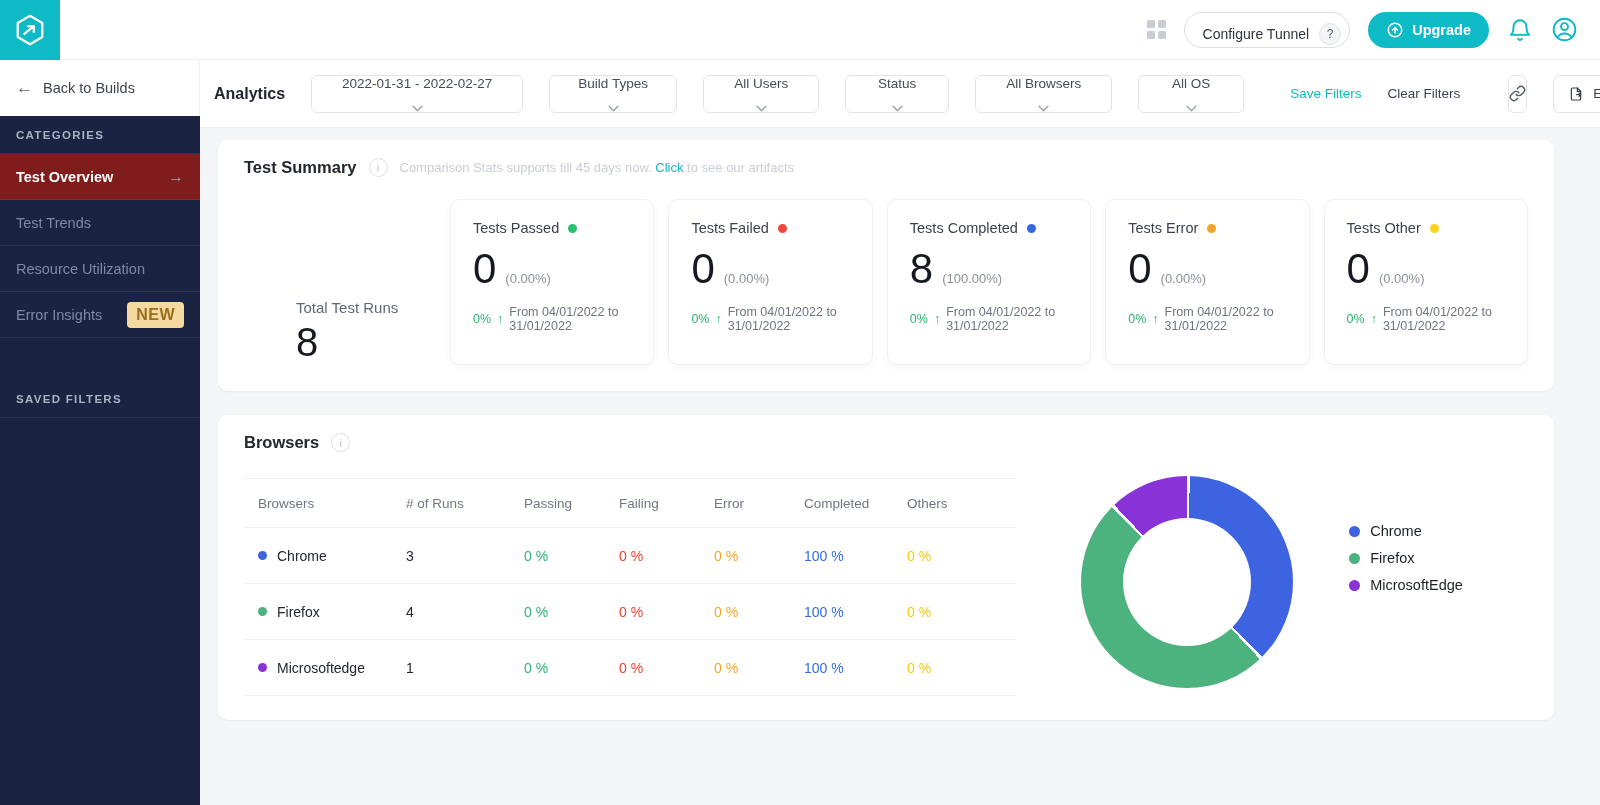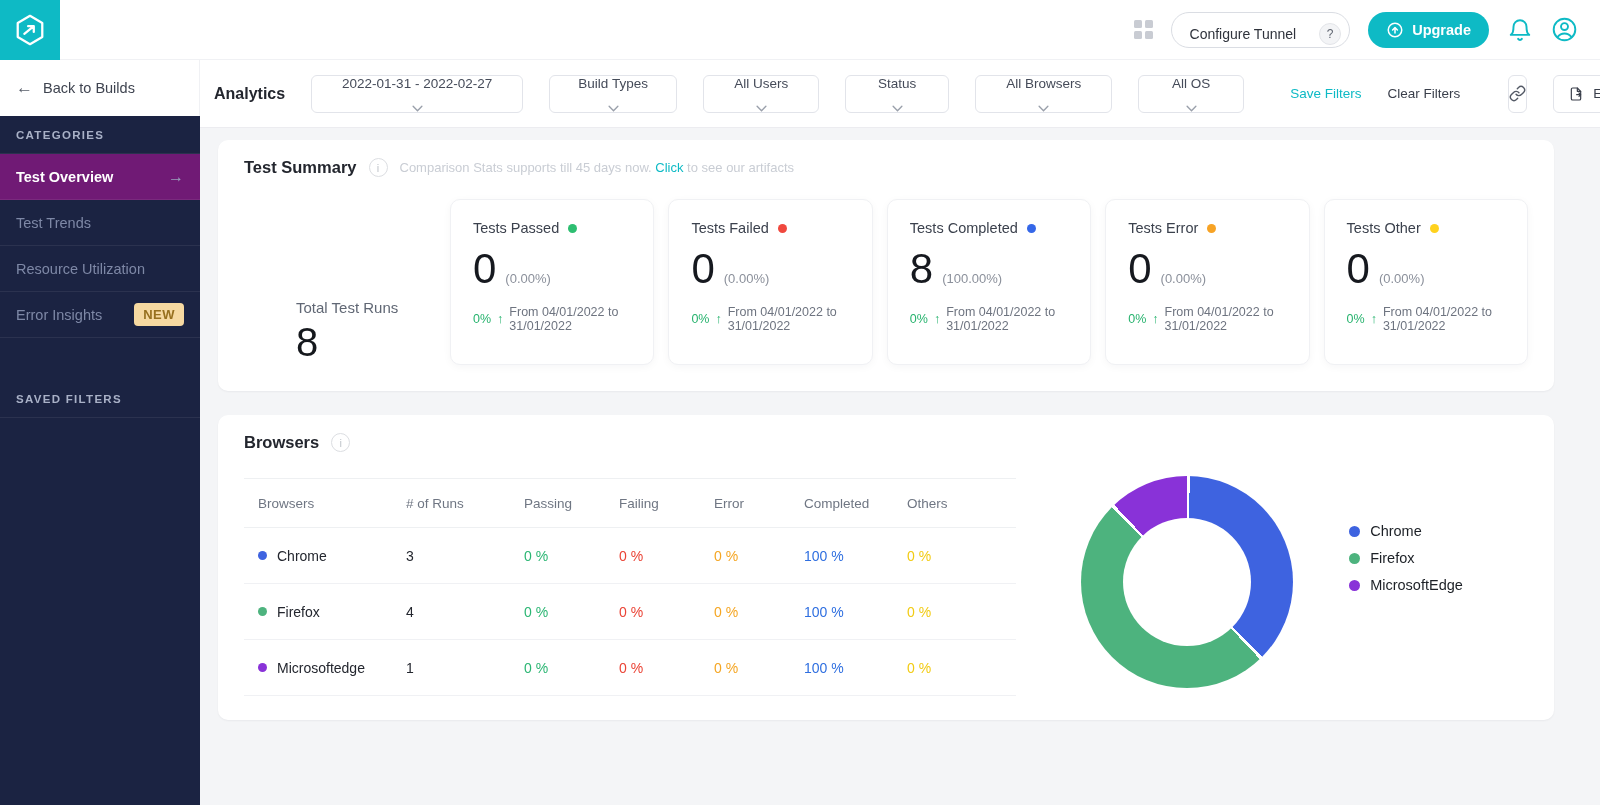--- a/index.html
+++ b/index.html
@@ -12,40 +12,40 @@
 
   
   .topbar{position:fixed;top:0;left:0;width:1600px;height:60px;background:#fff;
     display:flex;align-items:center;justify-content:space-between;z-index:30;
     border-bottom:1px solid #f0f1f4;}
   .logo{width:60px;height:60px;background:#0ebac5;display:flex;align-items:center;justify-content:center;cursor:pointer;}
   .topbar-right{display:flex;align-items:center;gap:18px;padding-right:22px;}
   .apps-grid{display:grid;grid-template-columns:8px 8px;grid-template-rows:8px 8px;gap:3px;cursor:pointer;}
   .apps-grid span{background:#c9ccd3;border-radius:1.5px;}
   .pill-btn{height:36px;border:1px solid #dadde3;border-radius:18px;background:#fff;
-    display:flex;align-items:center;gap:23px;padding:8px 8px 0 18px;font-size:14px;color:#2f333c;cursor:pointer;}
+    display:flex;align-items:center;gap:10px;padding:8px 8px 0 18px;font-size:14px;color:#2f333c;cursor:pointer;}
   .q-badge{width:22px;height:22px;border-radius:50%;background:#f3f4f6;border:1px solid #e3e5e9;
     display:flex;align-items:center;justify-content:center;font-size:12px;color:#5f6570;}
   .upgrade-btn{height:36px;background:#0ebac5;border:none;border-radius:18px;color:#fff;
     display:flex;align-items:center;gap:8px;padding:0 18px;font-size:14.5px;font-weight:bold;cursor:pointer;}
   .icon-teal{color:#0ebac5;cursor:pointer;}
 
   
   .sidebar{position:fixed;top:60px;left:0;bottom:0;width:200px;display:flex;flex-direction:column;z-index:20;}
   .back-row{height:56px;background:#fff;display:flex;align-items:center;gap:10px;padding:0 16px;
     color:#3f4450;font-size:14.5px;cursor:pointer;border-right:1px solid #f0f1f4;}
   .back-row .arrow{color:#565c68;font-size:17px;}
   .nav{flex:1;background:#1b2342;display:flex;flex-direction:column;}
   .nav-header{height:38px;display:flex;align-items:center;padding:0 16px;color:#a9b1c7;
     font-size:11.5px;font-weight:bold;letter-spacing:1.3px;border-bottom:1px solid rgba(255,255,255,.07);}
   .nav-item{height:46px;display:flex;align-items:center;justify-content:space-between;padding:0 16px;
     color:#7e88a6;font-size:14.5px;border-bottom:1px solid rgba(255,255,255,.07);cursor:pointer;}
-  .nav-item.active{background:#701a75;color:#fff;font-weight:bold;}
+  .nav-item.active{background:#7f1d1d;color:#fff;font-weight:bold;}
   .nav-item .fwd{color:#9aa3bd;font-size:16px;font-weight:normal;}
-  .badge-new{background:#f6d9a1;color:#97701f;font-size:13px;font-weight:bold;letter-spacing:.5px;
+  .badge-new{background:#f6d9a1;color:#97701f;font-size:16px;font-weight:bold;letter-spacing:.5px;
     padding:4px 9px;border-radius:4px;text-align:right;}
   .nav-spacer{height:42px;}
 
   
   .main{margin-left:200px;padding-top:60px;}
   .filterbar{height:68px;background:#fff;display:flex;align-items:center;gap:26px;
     padding:0 24px 0 14px;border-bottom:1px solid #ececf0;}
   .filter-title{font-size:16px;font-weight:bold;color:#23262e;}
   .dropdown{height:38px;border:1px solid #e2e4ea;border-radius:6px;background:#fff;
     display:flex;align-items:center;justify-content:space-between;gap:10px;padding:0 12px;

